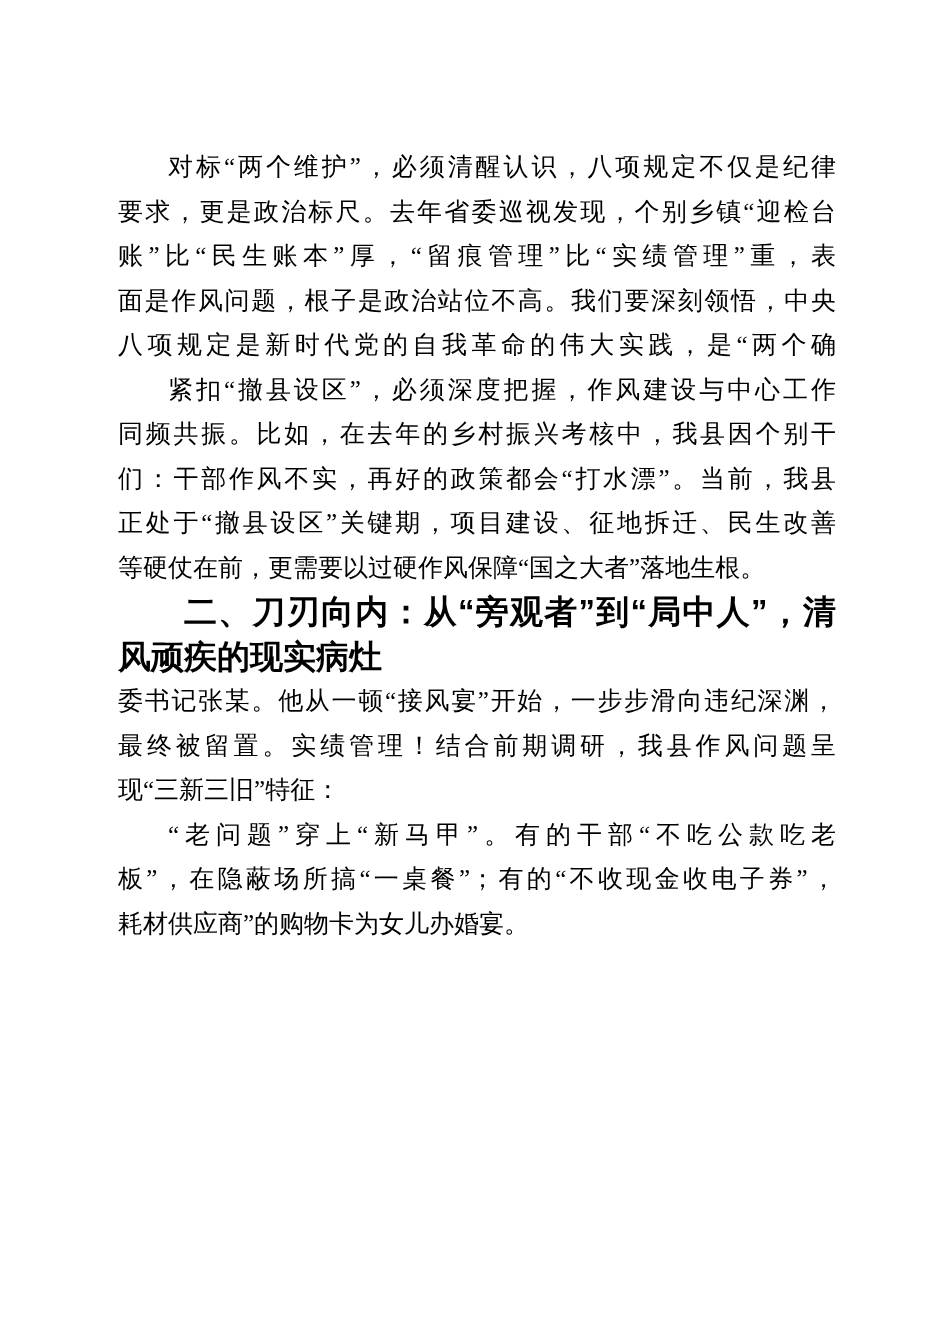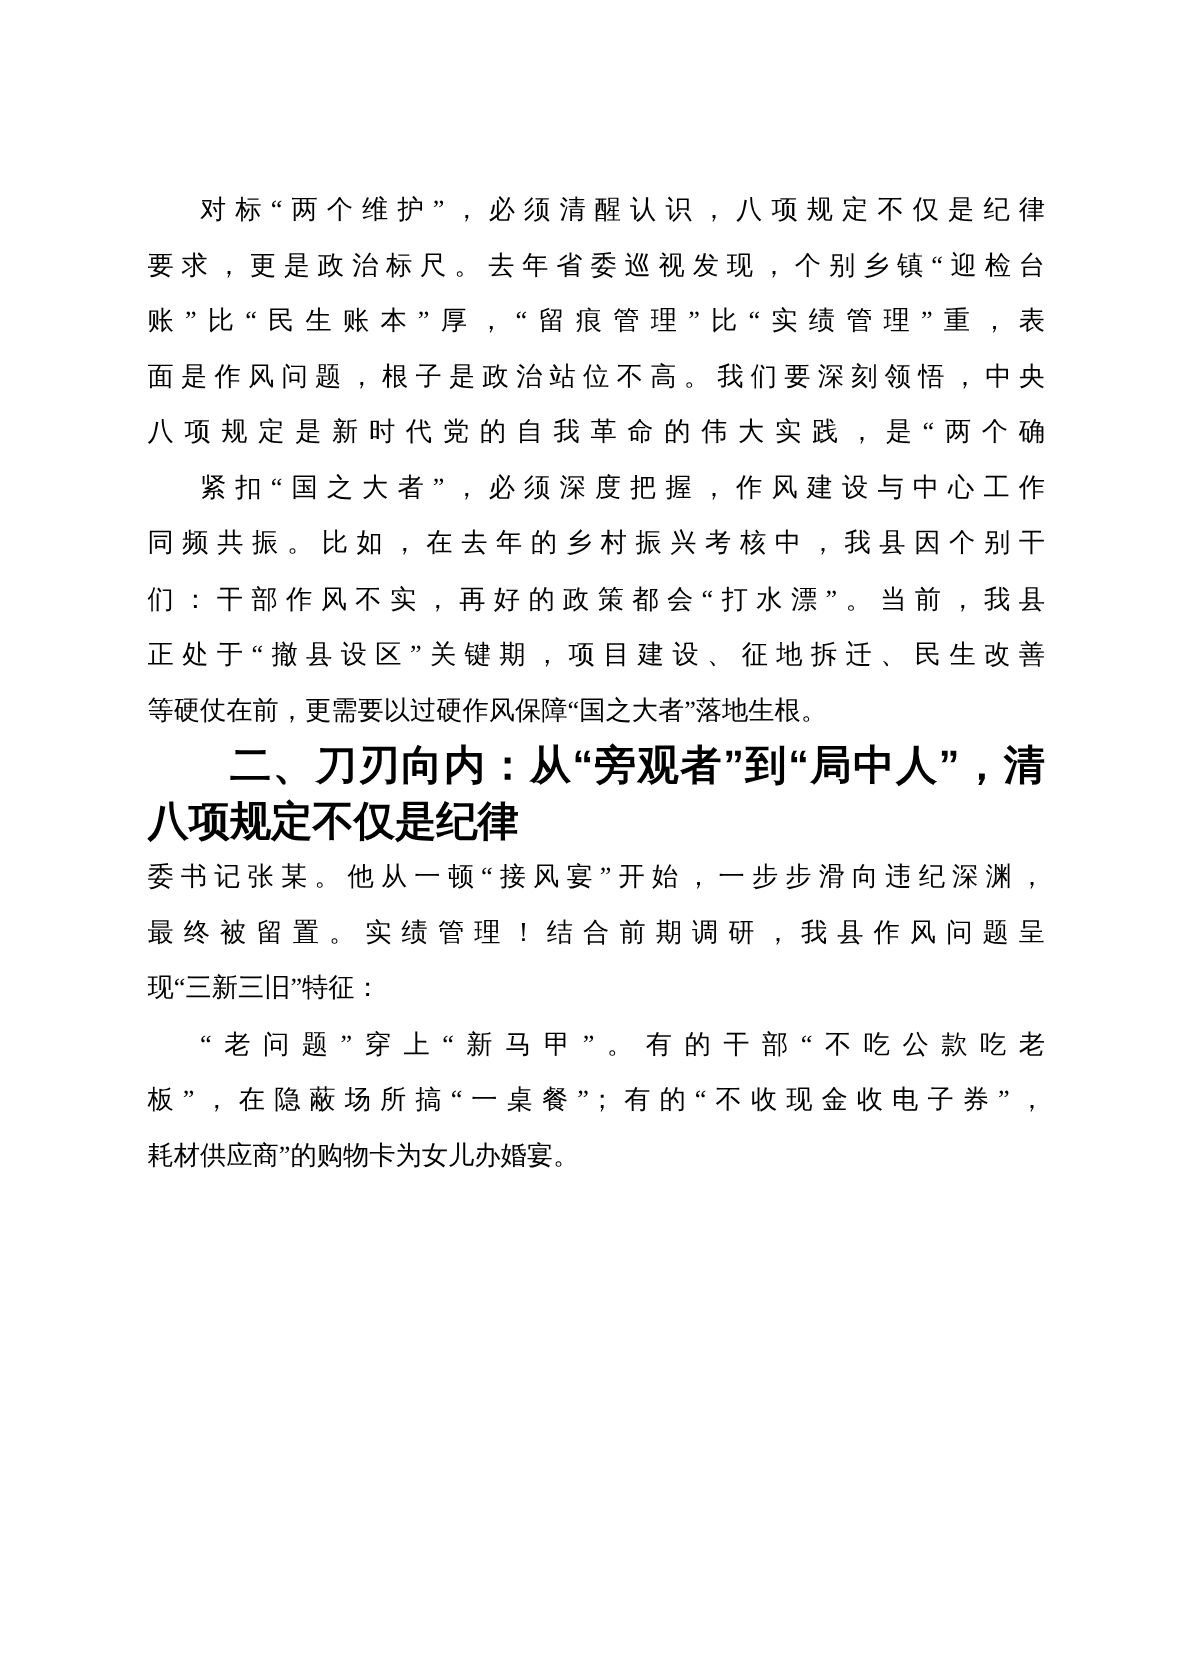--- a/index.html
+++ b/index.html
@@ -18,21 +18,21 @@
     position: absolute;
     left: 118px;
     top: 145px;
     width: 718px;
     color: #000000;
   }
   .ln {
     margin: 0;
     padding: 0;
     font-family: "Liberation Serif", serif;
-    font-size: 21px;
+    font-size: 25px;
     line-height: 44.5px;
     height: 44.5px;
     color: #000000;
     text-align: justify;
     text-align-last: justify;
     overflow: hidden;
   }
   .ind {
     text-indent: 2em;
   }
@@ -53,30 +53,30 @@
 
     <div>
       <p class="ln ind">对标“两个维护”，必须清醒认识，八项规定不仅是纪律</p>
       <p class="ln">要求，更是政治标尺。去年省委巡视发现，个别乡镇“迎检台</p>
       <p class="ln">账”比“民生账本”厚，“留痕管理”比“实绩管理”重，表</p>
       <p class="ln">面是作风问题，根子是政治站位不高。我们要深刻领悟，中央</p>
       <p class="ln">八项规定是新时代党的自我革命的伟大实践，是“两个确</p>
     </div>
 
     <div>
-      <p class="ln ind">紧扣“国之大者”，必须深度把握，作风建设与中心工作</p>
+      <p class="ln ind">紧扣“撤县设区”，必须深度把握，作风建设与中心工作</p>
       <p class="ln">同频共振。比如，在去年的乡村振兴考核中，我县因个别干</p>
       <p class="ln">们：干部作风不实，再好的政策都会“打水漂”。当前，我县</p>
       <p class="ln">正处于“撤县设区”关键期，项目建设、征地拆迁、民生改善</p>
       <p class="ln last">等硬仗在前，更需要以过硬作风保障“国之大者”落地生根。</p>
     </div>
 
     <div>
       <p class="ln hd ind">二、刀刃向内：从“旁观者”到“局中人”，清醒正视作</p>
-      <p class="ln hd last">八项规定不仅是纪律</p>
+      <p class="ln hd last">风顽疾的现实病灶</p>
     </div>
 
     <div>
       <p class="ln">委书记张某。他从一顿“接风宴”开始，一步步滑向违纪深渊，</p>
       <p class="ln">最终被留置。实绩管理！结合前期调研，我县作风问题呈</p>
       <p class="ln last">现“三新三旧”特征：</p>
     </div>
 
     <div>
       <p class="ln ind">“老问题”穿上“新马甲”。有的干部“不吃公款吃老</p>

